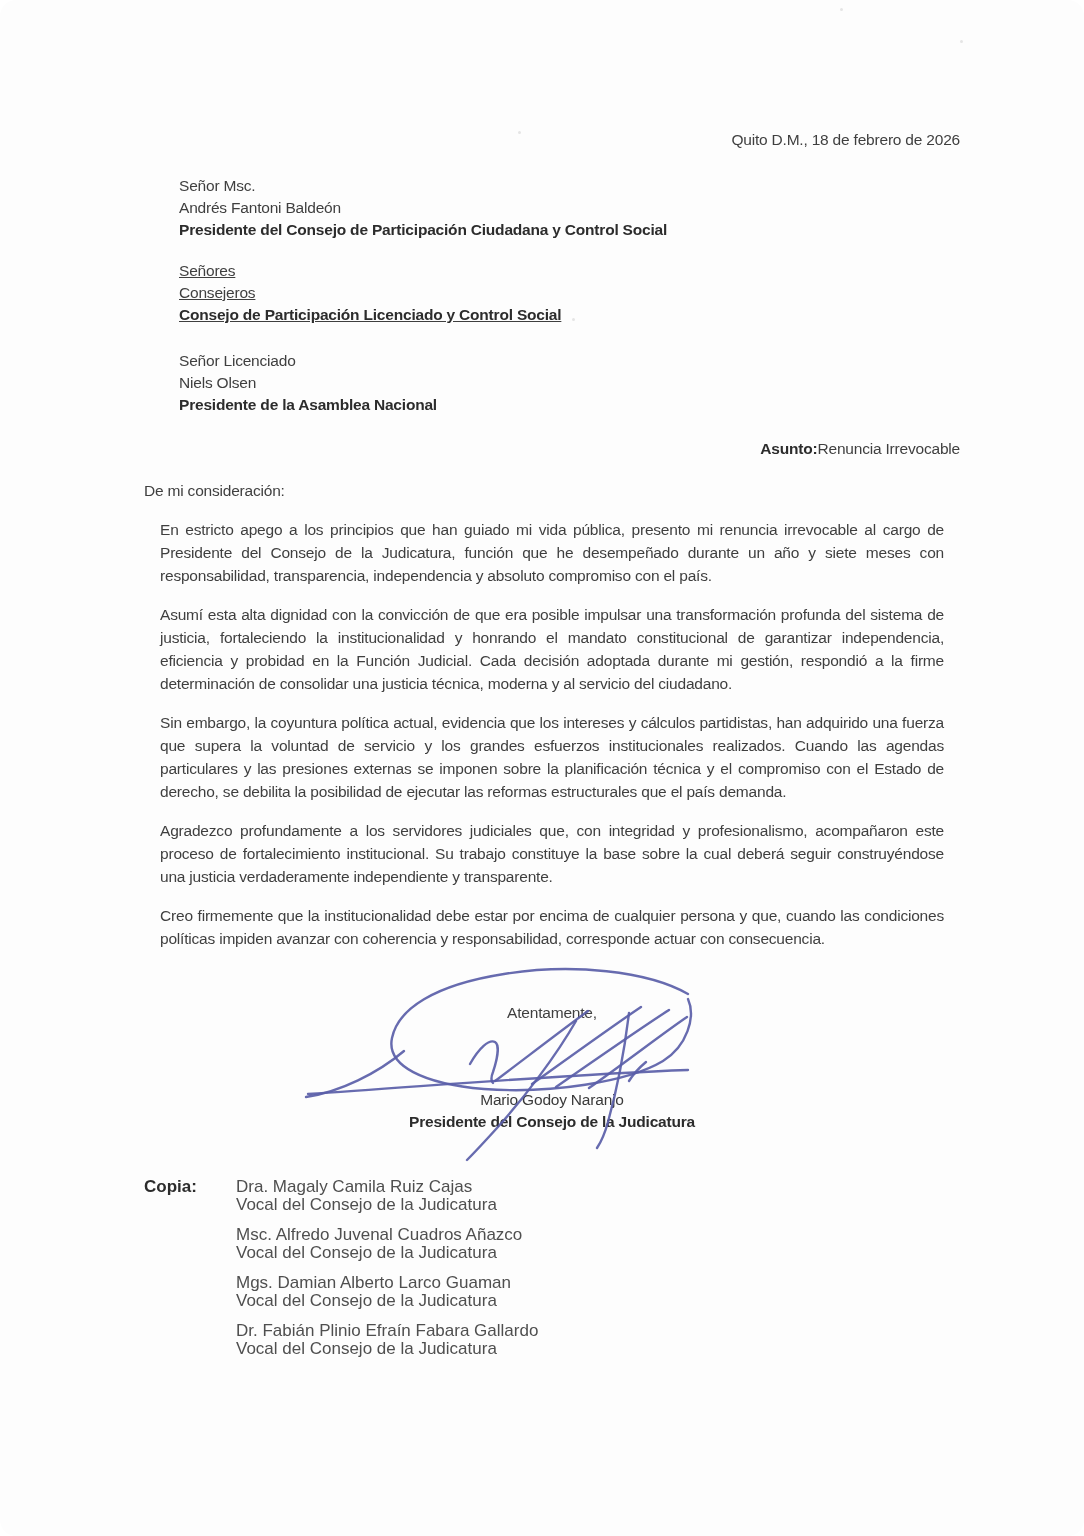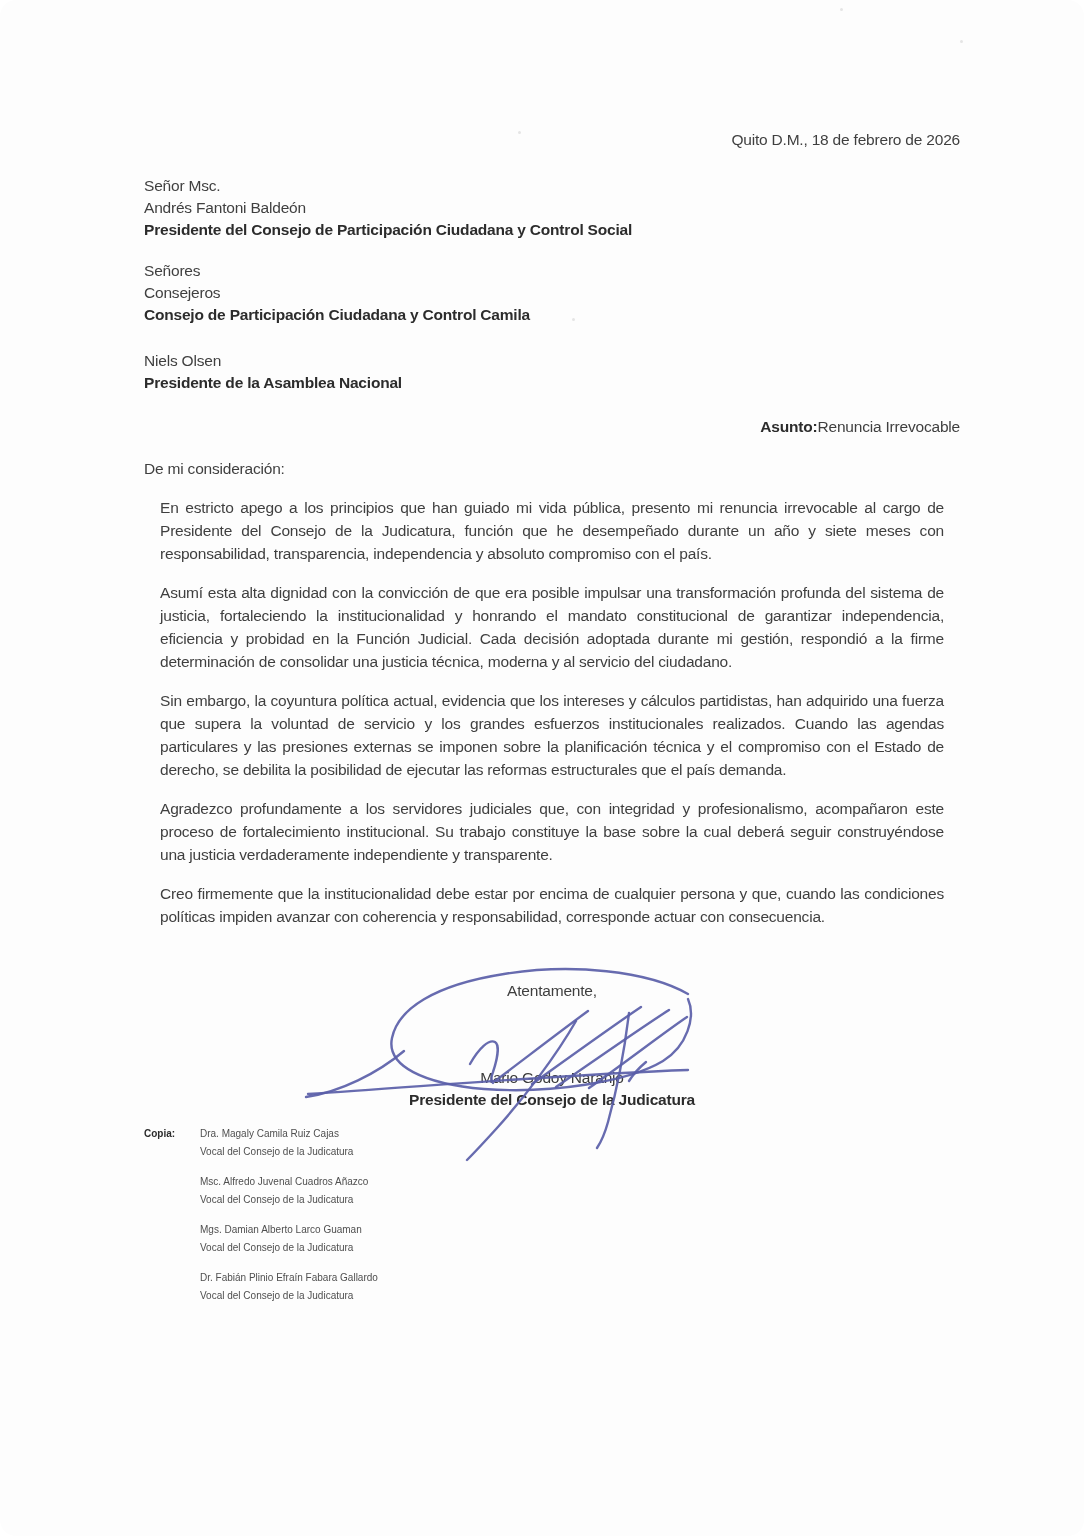--- a/index.html
+++ b/index.html
@@ -17,43 +17,44 @@
     position: absolute;
     left: 144px;
     top: 0;
     width: 816px;
     font-size: 15.5px;
     line-height: 23px;
     letter-spacing: -0.2px;
   }
   .b { font-weight: bold; color: #2c2c2c; }
   .date-line { margin-top: 130px; line-height: 20px; text-align: right; }
-  .addr { line-height: 22px; }
+  .addr { line-height: 22px; margin-left: 35px; }
   .addr-1 { margin-top: 25px; }
-  .addr-2 { margin-top: 19px; }
+  .addr-2 { margin-top: 19px; text-decoration: underline; }
   .addr-3 { margin-top: 24px; }
   .subject-line { margin-top: 22px; line-height: 22px; text-align: right; }
   .subject-line .val { }
   .salutation { margin-top: 20px; line-height: 22px; }
   p.para { text-align: justify; margin: 16px; }
   .p1 { margin-top: 20px; }
   .p2 { margin-top: 21px; }
   .p3 { margin-top: 17px; }
   .p4 { margin-top: 17px; }
   .p5 { margin-top: 15px; }
   .closing { margin-top: 52px; line-height: 22px; text-align: center; }
   .signer-name { margin-top: 65px; line-height: 22px; text-align: center; color: #3a3a3a; }
   .signer-title { line-height: 22px; text-align: center; }
   .copy-block {
-    margin-top: 14px;
+    margin-top: 45px;
     display: flex;
-    font-size: 10px;
+    font-size: 17px;
     line-height: 17.5px;
     letter-spacing: 0;
     color: #4f4f4f;
+    gap: 36px;
   }
   .copy-label { width: 56px; flex: 0 0 56px; }
   .copy-entry { margin-bottom: 13px; }
   .sig {
     position: absolute;
     left: 0; top: 0;
     width: 1084px; height: 1536px;
     pointer-events: none;
   }
   .sig path {
@@ -74,24 +75,25 @@
 
     <div class="addr addr-1">
       <div>Señor Msc.</div>
       <div>Andrés Fantoni Baldeón</div>
       <div class="b">Presidente del Consejo de Participación Ciudadana y Control Social</div>
     </div>
 
     <div class="addr addr-2">
       <div>Señores</div>
       <div>Consejeros</div>
-      <div class="b">Consejo de Participación Ciudadana y Control Camila</div>
+      <div class="b">Consejo de Participación Licenciado y Control Social</div>
     </div>
 
     <div class="addr addr-3">
+      <div>Señor Licenciado</div>
       <div>Niels Olsen</div>
       <div class="b">Presidente de la Asamblea Nacional</div>
     </div>
 
     <div class="subject-line">
       <span class="b">Asunto:</span><span class="val">Renuncia Irrevocable</span>
     </div>
 
     <div class="salutation">De mi consideración:</div>
 

